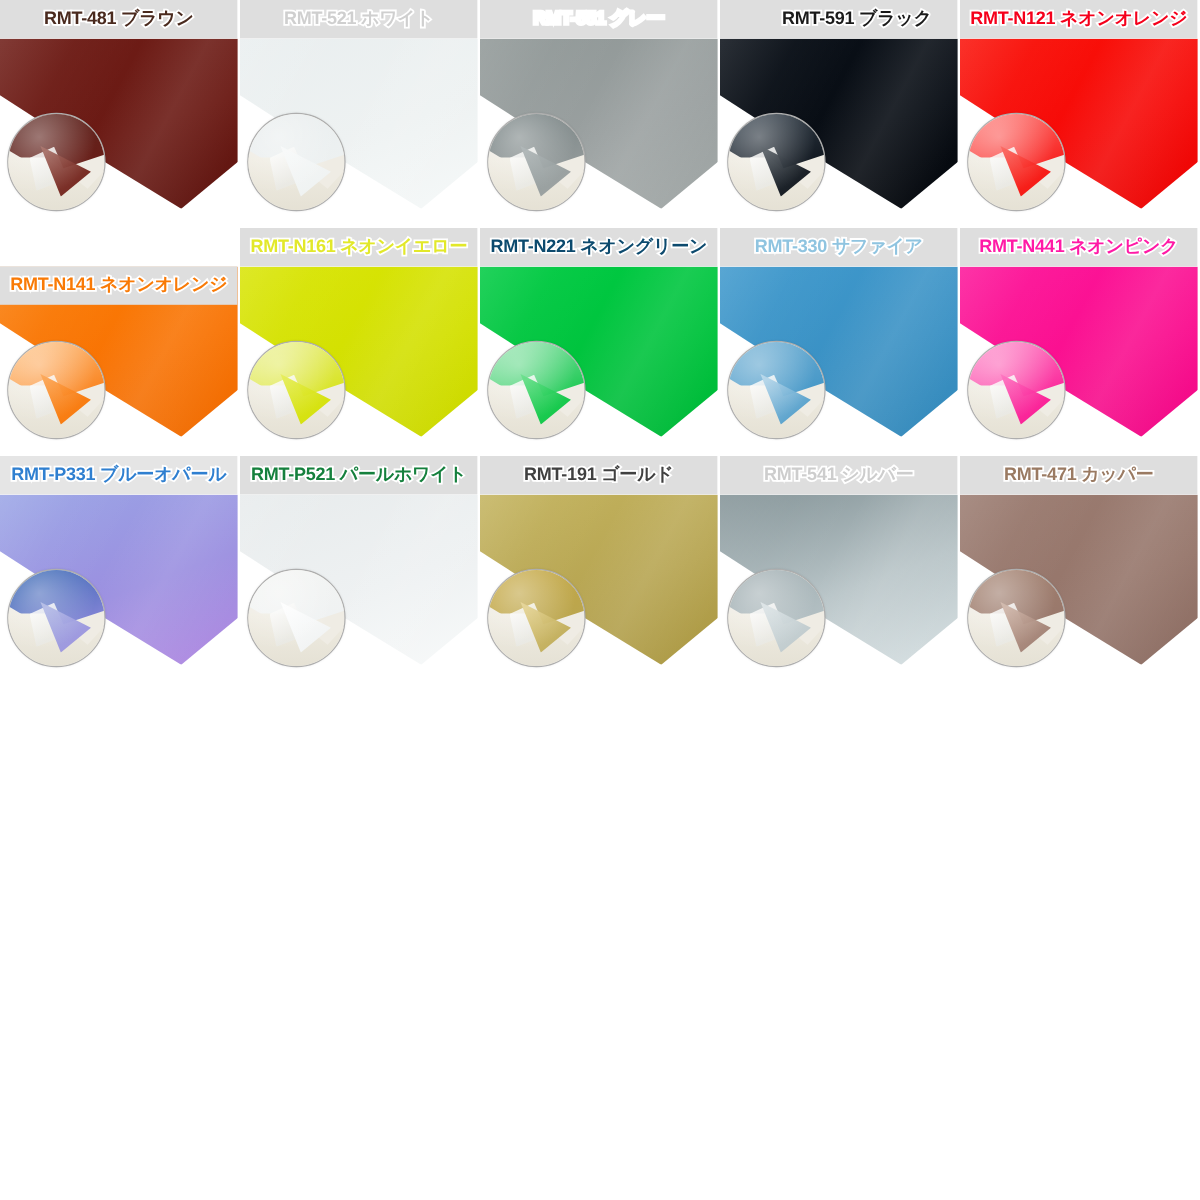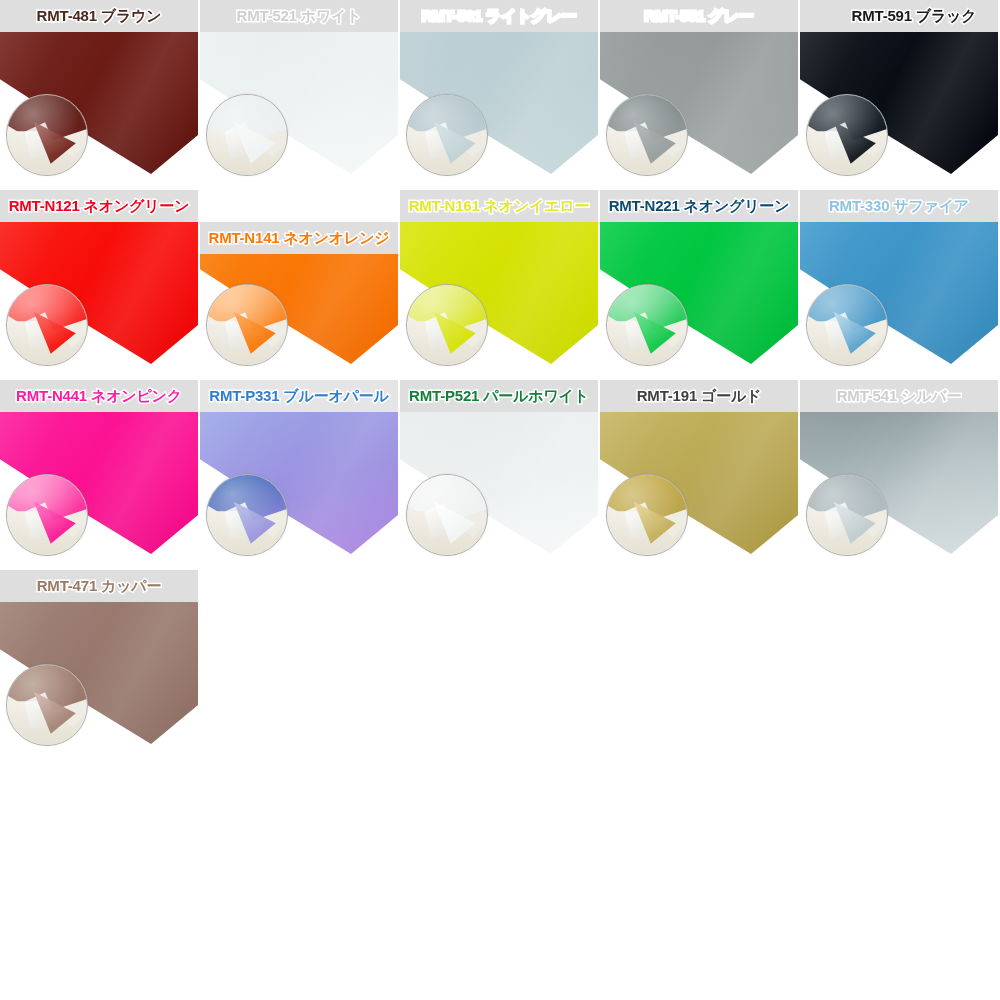--- a/index.html
+++ b/index.html
@@ -139,37 +139,20 @@
         <div class="mag-peel2"></div>
         <div class="mag-peel" style="background: linear-gradient(140deg, rgb(246, 248, 248) 0%, rgb(238, 242, 242) 100%);"></div>
         <div class="mag-gloss"></div>
       </div>
       <div class="label-bar" style="background: rgb(222, 222, 222);">
         <span class="label-text" style="color: rgb(207, 207, 207);">RMT-521 ホワイト</span>
       </div>
     </div>
     <div class="cell">
       <div class="sheet-wrap">
-        <div class="sheet" style="background: linear-gradient(160deg, rgb(184, 204, 210) 0%, rgb(191, 209, 214) 55%, rgb(201, 218, 222) 100%);">
-          <div class="sheet-sheen"></div>
-        </div>
-      </div>
-      <div class="mag">
-        <div class="mag-film" style="background: linear-gradient(155deg, rgb(169, 188, 196) 0%, rgb(191, 209, 214) 100%);"></div>
-        <div class="mag-paper"></div>
-        <div class="mag-peel2"></div>
-        <div class="mag-peel" style="background: linear-gradient(140deg, rgb(196, 215, 218) 0%, rgb(191, 209, 214) 100%);"></div>
-        <div class="mag-gloss"></div>
-      </div>
-      <div class="label-bar" style="background: rgb(222, 222, 222);">
-        <span class="label-text" style="color: rgb(255, 255, 255);">RMT-561 ライトグレー</span>
-      </div>
-    </div>
-    <div class="cell">
-      <div class="sheet-wrap">
         <div class="sheet" style="background: linear-gradient(160deg, rgb(143, 151, 150) 0%, rgb(154, 160, 160) 55%, rgb(164, 170, 169) 100%);">
           <div class="sheet-sheen"></div>
         </div>
       </div>
       <div class="mag">
         <div class="mag-film" style="background: linear-gradient(155deg, rgb(110, 122, 123) 0%, rgb(154, 160, 160) 100%);"></div>
         <div class="mag-paper"></div>
         <div class="mag-peel2"></div>
         <div class="mag-peel" style="background: linear-gradient(140deg, rgb(141, 152, 153) 0%, rgb(154, 160, 160) 100%);"></div>
         <div class="mag-gloss"></div>
@@ -202,21 +185,21 @@
         </div>
       </div>
       <div class="mag">
         <div class="mag-film" style="background: linear-gradient(155deg, rgb(255, 138, 134) 0%, rgb(246, 10, 8) 100%);"></div>
         <div class="mag-paper"></div>
         <div class="mag-peel2"></div>
         <div class="mag-peel" style="background: linear-gradient(140deg, rgb(249, 42, 31) 0%, rgb(246, 10, 8) 100%);"></div>
         <div class="mag-gloss"></div>
       </div>
       <div class="label-bar" style="background: rgb(222, 222, 222);">
-        <span class="label-text" style="color: rgb(245, 0, 27);">RMT-N121 ネオングリーン</span>
+        <span class="label-text" style="color: rgb(245, 0, 27);">RMT-N121 ネオンオレンジ</span>
       </div>
     </div>
     <div class="cell">
       <div class="sheet-wrap">
         <div class="sheet" style="background: linear-gradient(160deg, rgb(251, 125, 6) 0%, rgb(248, 115, 4) 55%, rgb(239, 107, 2) 100%);">
           <div class="sheet-sheen"></div>
         </div>
       </div>
       <div class="mag">
         <div class="mag-film" style="background: linear-gradient(155deg, rgb(255, 207, 154) 0%, rgb(248, 115, 4) 100%);"></div>

